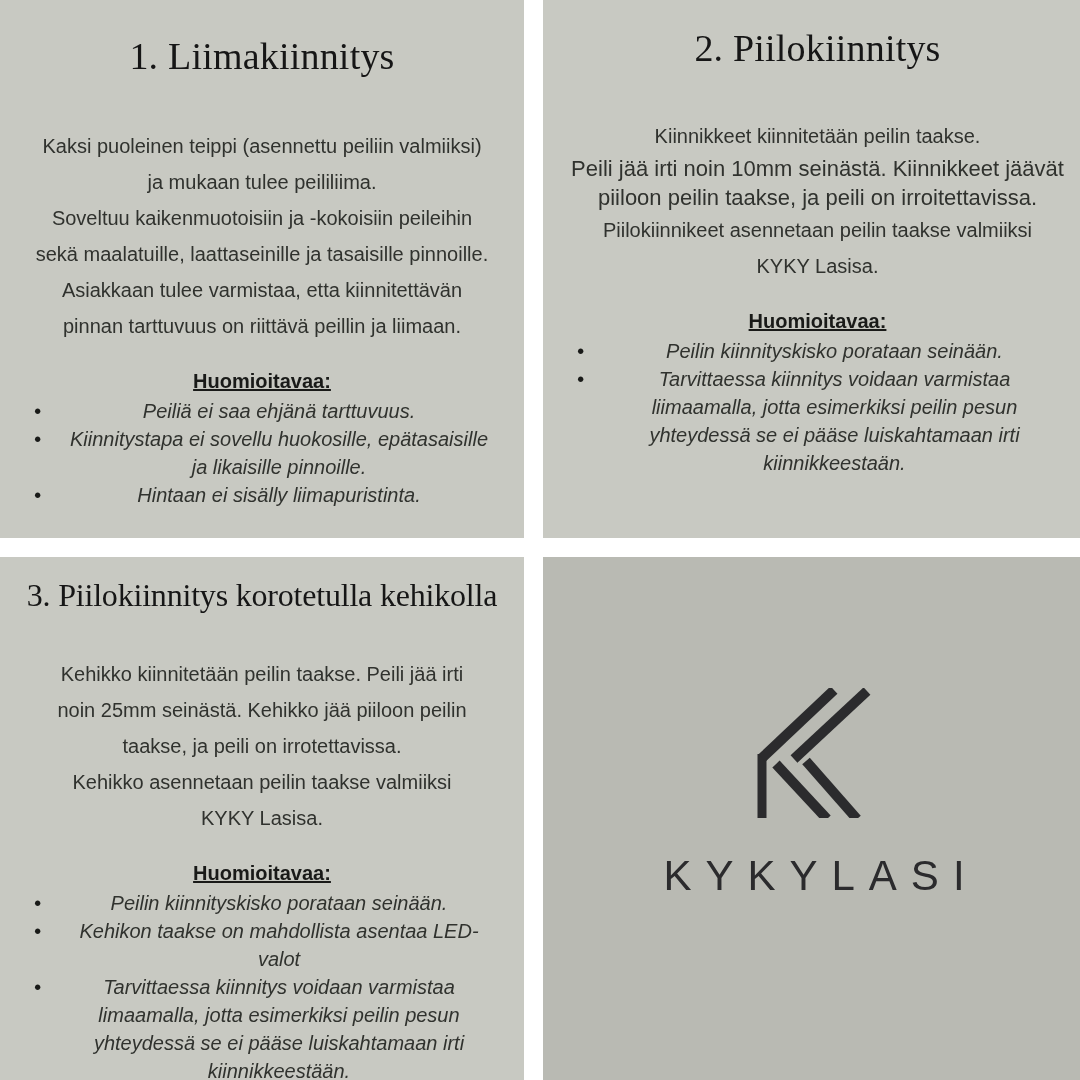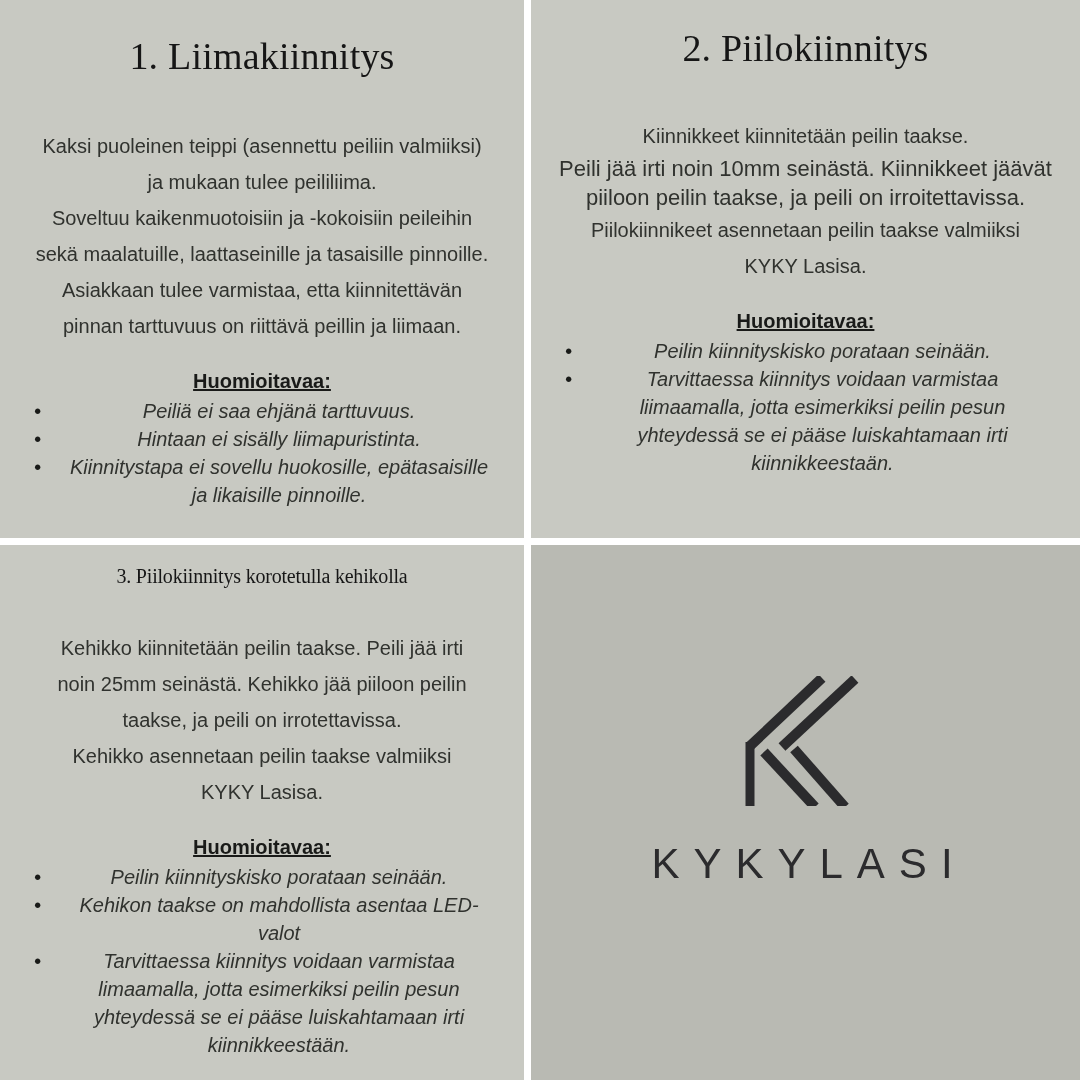--- a/index.html
+++ b/index.html
@@ -3,21 +3,21 @@
 <meta charset="utf-8">
 <style>
   html,body { margin:0; padding:0; background:#e8e8e8; }
   #canvas {
     position:relative;
     width:1080px; height:1080px;
     background: var(--divider, #ffffff);
     display:grid;
     grid-template-columns: 524px 549px;
     grid-template-rows: 538px 535px;
-    gap:7px;
+    gap:19px;
     overflow:hidden;
     font-family:"Liberation Sans", sans-serif;
     color: var(--text, #30322e);
   }
   .quad { background: var(--bg-light, #c8c9c2); text-align:center; box-sizing:border-box; overflow:hidden; }
   .q1 { padding-top:34px; }
   .q2 { padding-top:26px; }
   .q3 { padding-top:20px; }
   .q4 {
     background: var(--bg-dark, #b9bab3);
@@ -25,21 +25,21 @@
   }
   h2.title {
     font-family:"Liberation Serif", serif;
     font-weight:400;
     color: var(--heading, #161616);
     margin:0;
     letter-spacing:0.2px;
   }
   .q1 h2.title, .q2 h2.title { font-size:38px; margin-bottom:50px; }
   .q2 h2.title { margin-bottom:48px; }
-  .q3 h2.title { font-size:20px; margin-bottom:42px; letter-spacing:-0.2px; }
+  .q3 h2.title { font-size:32px; margin-bottom:42px; letter-spacing:-0.2px; }
   .para {
     font-size:20px; line-height:36px;
     margin:0; padding:0 6px;
     white-space:pre-line;
   }
   .para-small {
     font-size:22px; line-height:29px;
     margin:0; padding:0 4px;
     white-space:pre-line;
   }
@@ -91,23 +91,23 @@
     <h2 class="title">1. Liimakiinnitys</h2>
     <p class="para">Kaksi puoleinen teippi (asennettu peiliin valmiiksi)
 ja mukaan tulee peililiima.
 Soveltuu kaikenmuotoisiin ja -kokoisiin peileihin
 sekä maalatuille, laattaseinille ja tasaisille pinnoille.
 Asiakkaan tulee varmistaa, etta kiinnitettävän
 pinnan tarttuvuus on riittävä peillin ja liimaan.</p>
     <div class="note-heading">Huomioitavaa:</div>
     <ul class="bullets">
       <li>Peiliä ei saa ehjänä tarttuvuus.</li>
-      <li>Hintaan ei sisälly liimapuristinta.</li>
       <li>Kiinnitystapa ei sovellu huokosille, epätasaisille
 ja likaisille pinnoille.</li>
+      <li>Hintaan ei sisälly liimapuristinta.</li>
     </ul>
   </section>
 
   <section class="quad q2">
     <h2 class="title">2. Piilokiinnitys</h2>
     <p class="para">Kiinnikkeet kiinnitetään peilin taakse.</p>
     <p class="para-small">Peili jää irti noin 10mm seinästä. Kiinnikkeet jäävät
 piiloon peilin taakse, ja peili on irroitettavissa.</p>
     <p class="para">Piilokiinnikeet asennetaan peilin taakse valmiiksi
 KYKY Lasisa.</p>

